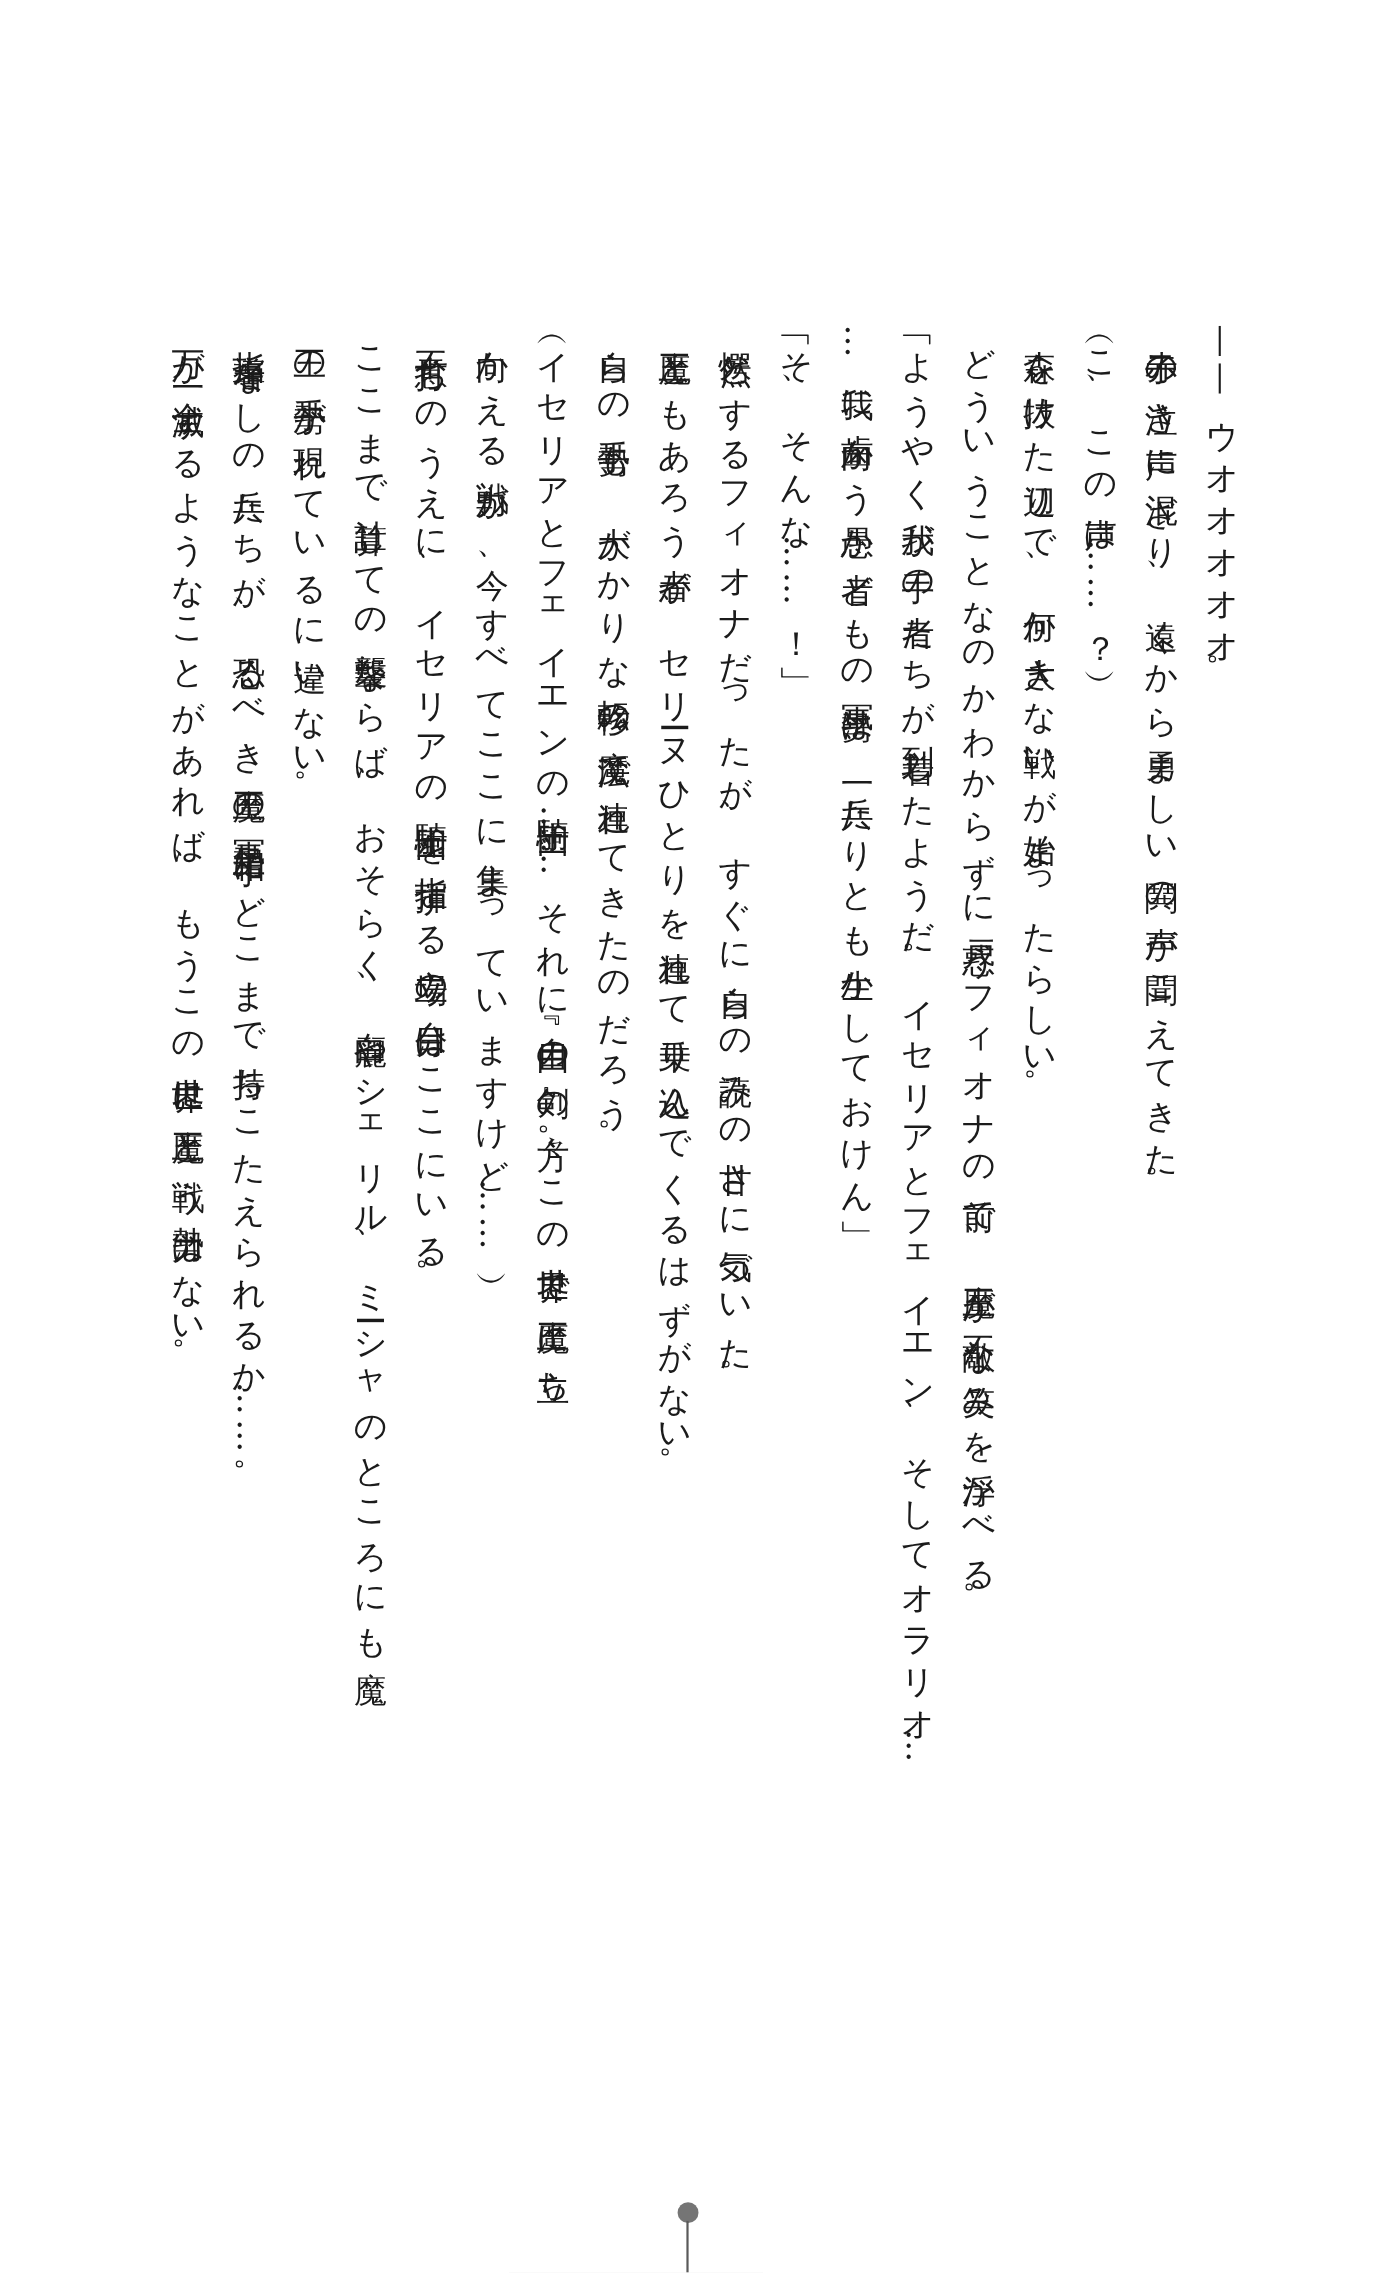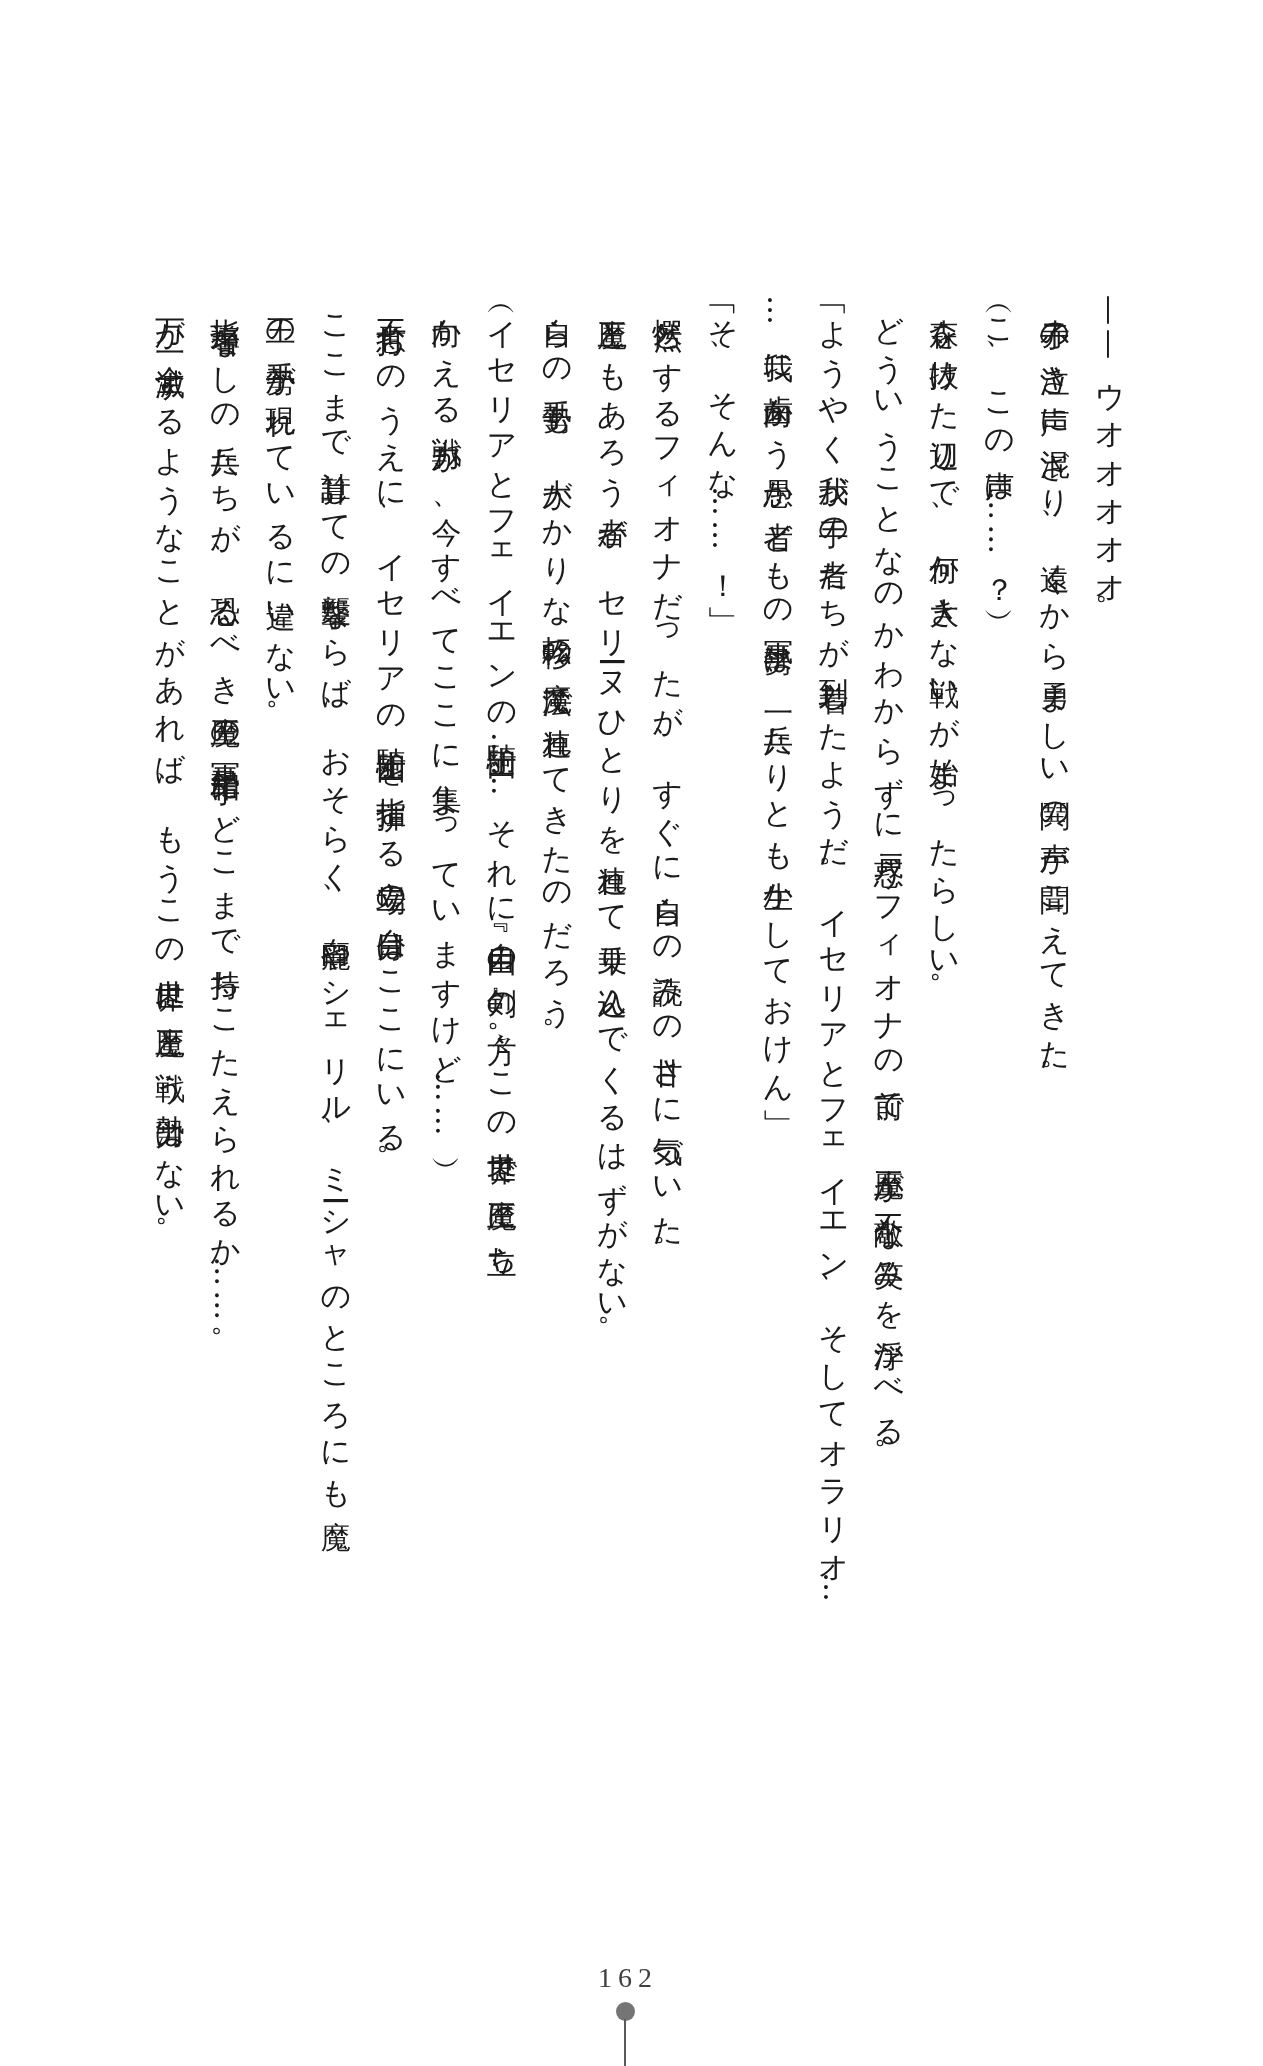--- a/index.html
+++ b/index.html
@@ -85,17 +85,16 @@
     <div class="text-line">自らの手勢も、大がかりな転移の魔法で連れてきたのだろう。</div>
     <div class="text-line">（イセリアとフェイエンの騎士団……それに『自由の剣』の方々。この世界で魔王に立ち</div>
     <div class="text-line">向かえる戦力が、今、すべてここに集まっていますけど……）</div>
     <div class="text-line">不意打ちのうえに、イセリアの騎士団を指揮する立場の自分はここにいる。</div>
     <div class="text-line">ここまで計算しての襲撃ならば、おそらく、白麗やシェリル、ミーシャのところにも魔</div>
     <div class="text-line">王の手勢が現れているに違いない。</div>
     <div class="text-line">指導者なしの兵たちが、恐るべき魔王の軍勢相手にどこまで持ちこたえられるか……。</div>
     <div class="text-line">万が一全滅するようなことがあれば、もうこの世界に魔王と戦う勢力はない。</div>
   </div>
 
-  <div class="page-number">162</div>
   <div class="footer-dot"></div>
   <div class="footer-line"></div>
 
 </div>
 
 </body></html>

